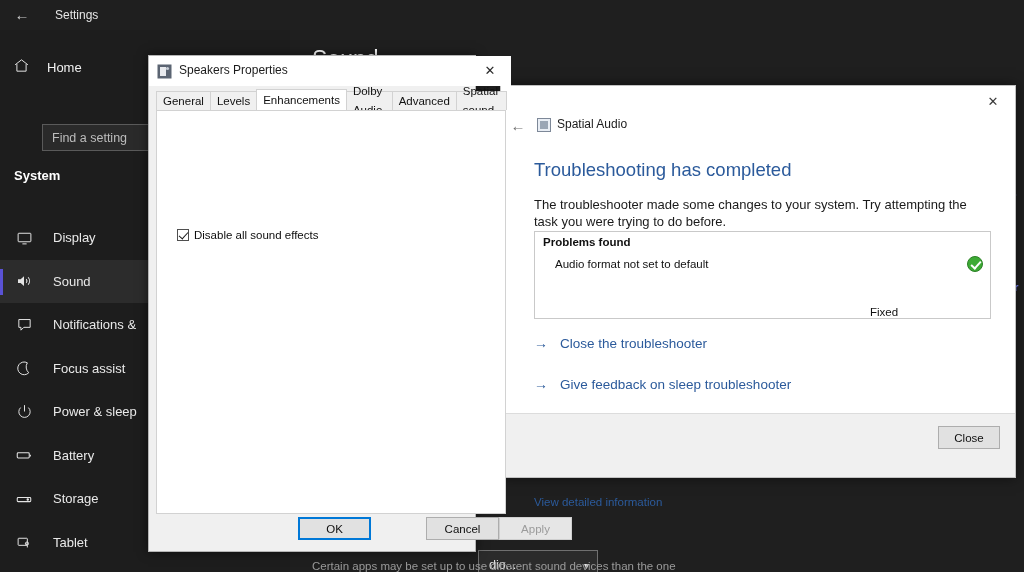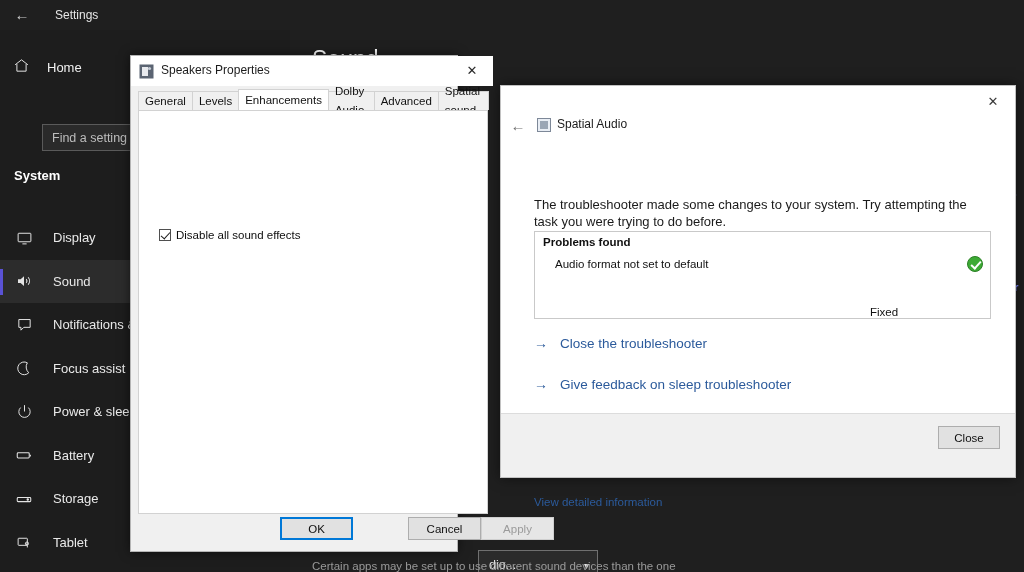--- a/index.html
+++ b/index.html
@@ -90,21 +90,21 @@
   .edge-frag {
     position: absolute; right: 0; width: 24px;
     color: #7a86ff; font-size: 11.5px; white-space: nowrap; overflow: hidden;
     direction: rtl; text-align: left;
   }
   .edge-frag.dim { color: #d6d6d6; }
   .edge-frag.b { font-weight: bold; }
 
   
   .props {
-    position: absolute; left: 130px; top: 55px; width: 328px; height: 497px;
+    position: absolute; left: 148px; top: 55px; width: 328px; height: 497px;
     background: #f0f0f0; border: 1px solid #b5b5b5;
     box-shadow: 0 0 10px rgba(0,0,0,0.55);
   }
   .props-titlebar {
     position: absolute; left: 0; top: 0; width: 362px; height: 30px;
     background: #ffffff;
   }
   .props-icon {
     position: absolute; left: 8px; top: 8px; width: 15px; height: 15px;
   }
@@ -390,20 +390,21 @@
     <div class="ts-close">✕</div>
     <div class="ts-back">←</div>
     <div class="ts-headicon">
       <svg width="14" height="14" viewBox="0 0 14 14">
         <rect x="0.5" y="0.5" width="13" height="13" fill="#e9eef5" stroke="#7d8898"></rect>
         <rect x="3" y="3" width="8" height="8" fill="#9aa6b5"></rect>
       </svg>
     </div>
     <div class="ts-headtitle">Spatial Audio</div>
 
+    <div class="ts-h1">Troubleshooting has completed</div>
     <div class="ts-para">The troubleshooter made some changes to your system. Try attempting the task you were trying to do before.</div>
 
     <div class="ts-panel">
       <div class="ts-panel-head">Problems found</div>
       <div class="ts-row">
         <span class="name">Audio format not set to default</span>
         <span class="status">Fixed</span>
         <span class="ok"></span>
       </div>
     </div>

